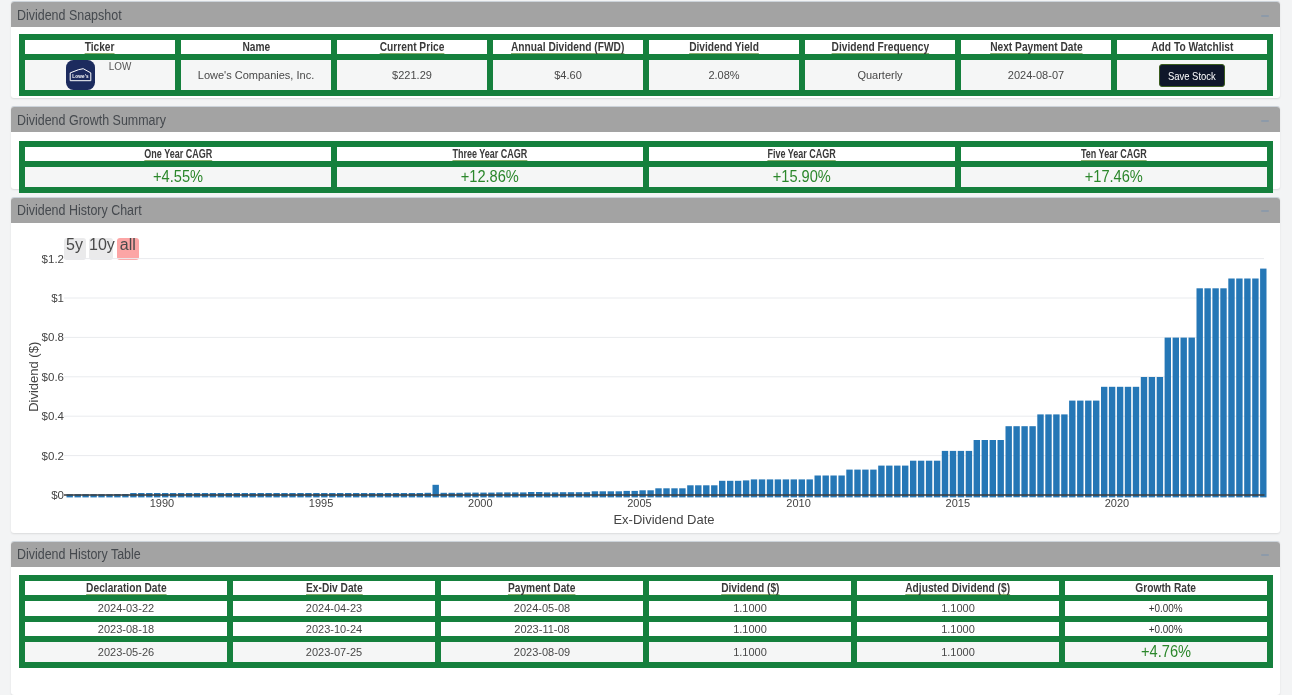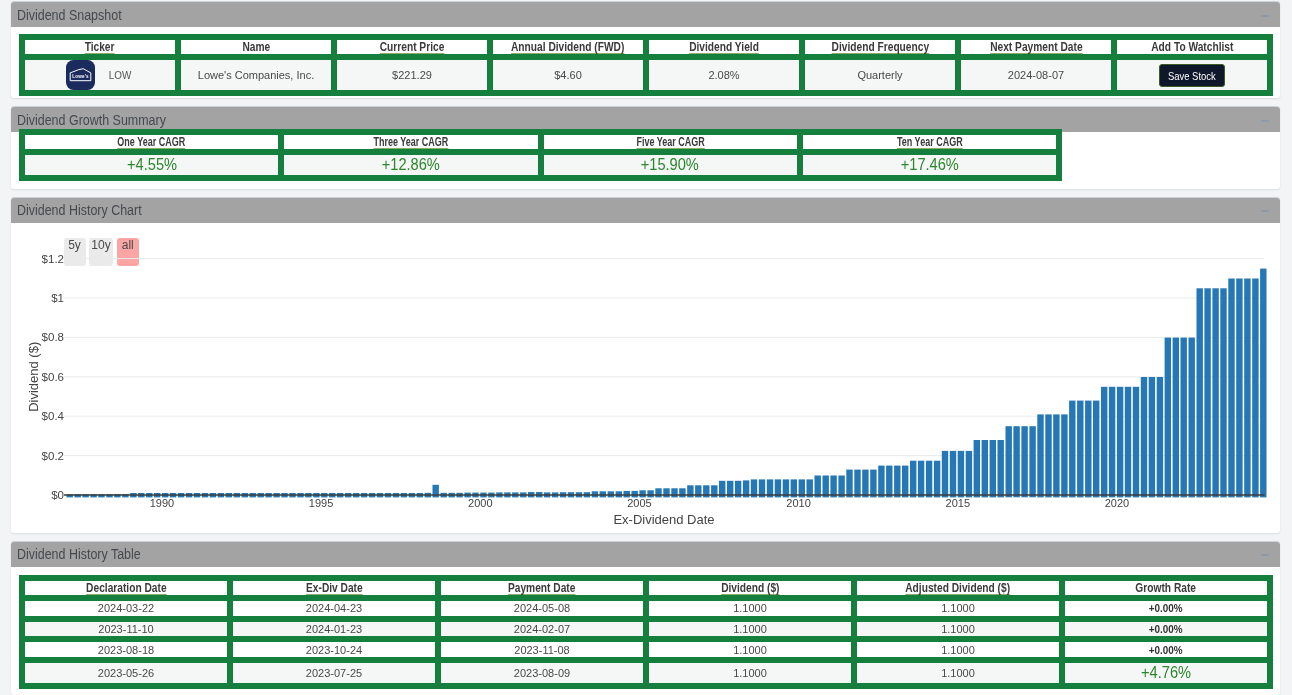--- a/index.html
+++ b/index.html
@@ -7,25 +7,25 @@
 .panel{position:absolute;left:11px;width:1269px;background:#fff;border-top:1px solid #ccd3da;border-radius:3px;box-shadow:0 1px 2px rgba(0,0,0,.1)}
 .phead{height:25px;background:#a3a3a3;display:flex;align-items:center;justify-content:space-between;padding:0 11px 0 6px;border-radius:3px 3px 0 0}
 .ptitle{font-size:14px;color:#45494e;display:inline-block;transform:scaleX(.89);transform-origin:0 50%}
 .minus{width:8px;height:2px;background:#8d9aa9;border-radius:1px;margin-top:2px}
 table.t{position:absolute;border-collapse:collapse;table-layout:fixed;background:#fff;font-size:11px;color:#484848}
 table.t th,table.t td{border:6px solid #15803d;text-align:center;padding:0;overflow:hidden;white-space:nowrap}
 table.t th{font-weight:bold;color:#3a3a3a;font-size:12px}
 .u{text-decoration:underline;text-decoration-color:#8aac6c;text-underline-offset:2px;text-decoration-thickness:1px}
 .shade{background:#f5f6f6}
 .g{color:#2b872b;font-weight:normal;font-size:17px}
-.b{color:#333;font-weight:bold;font-size:11.5px}
+.b{color:#333;font-weight:normal;font-size:11.5px}
 .cx{display:inline-block;transform:scaleX(.86)}
 .hx{display:inline-block;transform:scaleX(.85)}
 .hx2{display:inline-block;transform:scaleX(.75)}
-.btnchip{position:absolute;font-size:12px;color:#4a4a4a;background:#eaeaeb;border-radius:3px;height:28px;line-height:14px;text-align:center}
+.btnchip{position:absolute;font-size:16px;color:#4a4a4a;background:#eaeaeb;border-radius:3px;height:22px;line-height:14px;text-align:center}
 #chartwrap{position:absolute;left:0;top:223px;width:1292px;height:316px}
 .savebtn{display:inline-block;width:66px;height:23px;line-height:22px;background:#0f172a;border:1px solid #3a5c1e;border-radius:3px;color:#fff;font-size:11px}
 </style></head>
 <body>
 <div class="panel" style="top:1px;height:96.5px">
 <div class="phead">
       <span class="ptitle">Dividend Snapshot</span>
       <span class="minus"></span>
     </div>
 </div>
@@ -55,41 +55,41 @@
         <th><span class="hx">Name</span></th>
         <th><span class="u hx">Current Price</span></th>
         <th><span class="u hx">Annual Dividend (FWD)</span></th>
         <th><span class="u hx">Dividend Yield</span></th>
         <th><span class="u hx">Dividend Frequency</span></th>
         <th><span class="u hx">Next Payment Date</span></th>
         <th><span class="hx">Add To Watchlist</span></th>
 </tr>
 <tr class="shade" style="height:34px">
 <td>
-          <div style="display:flex;align-items:center;justify-content:center;gap:12px">
+          <div style="display:flex;align-items:flex-start;justify-content:center;gap:12px">
             <svg width="29" height="30" viewBox="0 0 29 30">
               <rect x="0" y="0" width="29" height="30" rx="7.5" fill="#1c2b5e"></rect>
               <path d="M4.2 12.9 L12.5 9.7 L17.2 8.7 L24.8 12.9 L24.8 20.7 L4.2 20.7 Z" fill="none" stroke="#fff" stroke-width="1" stroke-linejoin="round"></path>
               <text x="14.5" y="18.2" text-anchor="middle" font-size="4.6" font-weight="bold" fill="#fff" font-family="Liberation Sans, sans-serif" letter-spacing="0.2">Lowe's</text>
             </svg>
             <span class="cx" style="font-size:11.5px;color:#555">LOW</span>
           </div>
         </td>
 <td>Lowe's Companies, Inc.</td>
 <td>$221.29</td>
 <td>$4.60</td>
 <td>2.08%</td>
 <td>Quarterly</td>
 <td>2024-08-07</td>
 <td><span class="savebtn"><span class="cx">Save Stock</span></span></td>
 </tr>
 </tbody>
   </table>
 
-<table class="t" style="left:19px;top:129px;width:1043px">
+<table class="t" style="left:19px;top:141px;width:1254px">
 <tbody>
       <tr style="height:19.5px">
 <th><span class="u hx2">One Year CAGR</span></th>
         <th><span class="u hx2">Three Year CAGR</span></th>
         <th><span class="u hx2">Five Year CAGR</span></th>
         <th><span class="u hx2">Ten Year CAGR</span></th>
 </tr>
 <tr class="shade" style="height:20.9px">
 <td class="g"><span class="cx">+4.55%</span></td>
         <td class="g"><span class="cx">+12.86%</span></td>
@@ -294,28 +294,20 @@
         <th><span class="hx">Growth Rate</span></th>
 </tr>
 <tr style="height:20.7px">
         <td>2024-03-22</td>
         <td>2024-04-23</td>
         <td>2024-05-08</td>
         <td>1.1000</td>
         <td>1.1000</td>
         <td class="b"><span class="cx">+0.00%</span></td>
       </tr>
-<tr class="shade" style="height:20.7px">
-        <td>2023-11-10</td>
-        <td>2024-01-23</td>
-        <td>2024-02-07</td>
-        <td>1.1000</td>
-        <td>1.1000</td>
-        <td class="b"><span class="cx">+0.00%</span></td>
-      </tr>
 <tr style="height:20.7px">
         <td>2023-08-18</td>
         <td>2023-10-24</td>
         <td>2023-11-08</td>
         <td>1.1000</td>
         <td>1.1000</td>
         <td class="b"><span class="cx">+0.00%</span></td>
       </tr>
 <tr class="shade" style="height:20.7px">
         <td>2023-05-26</td>

